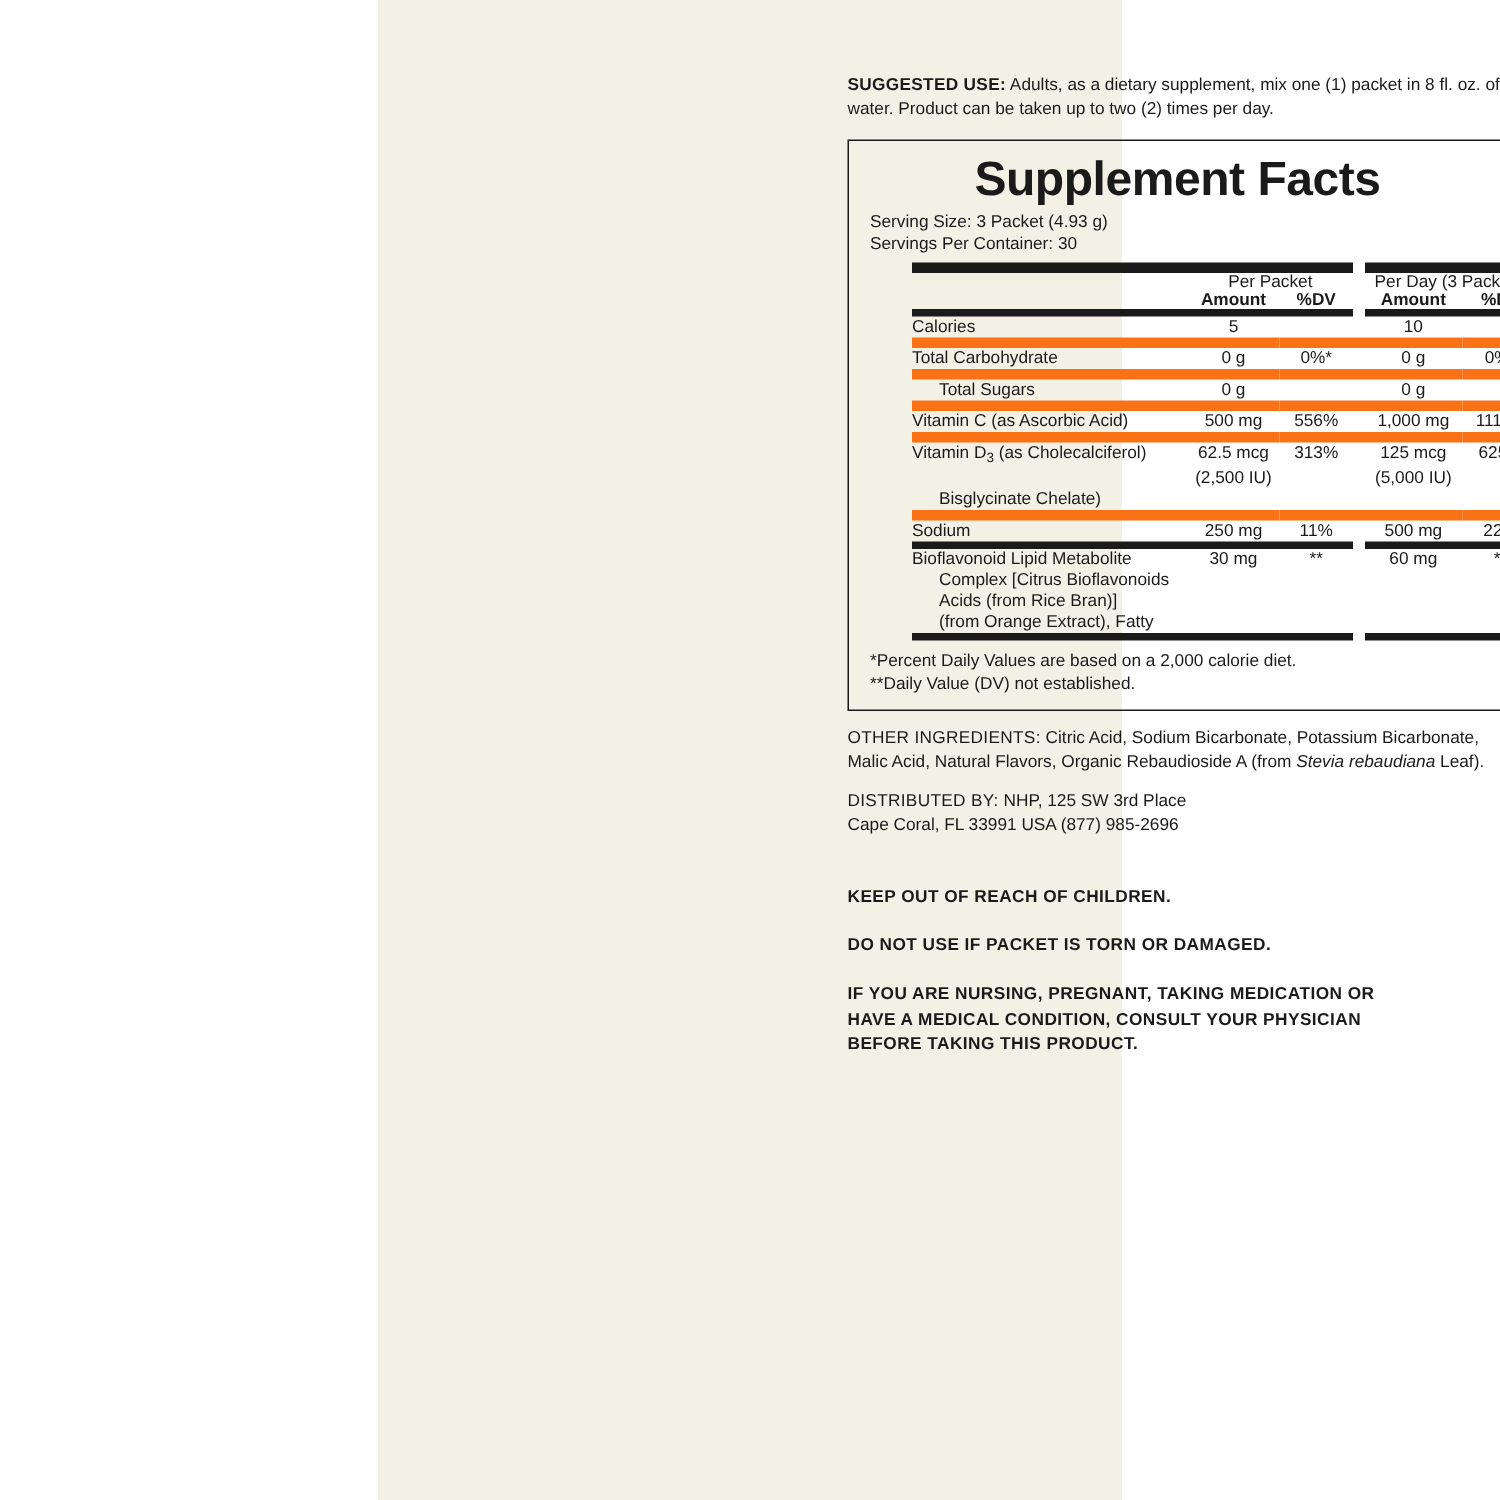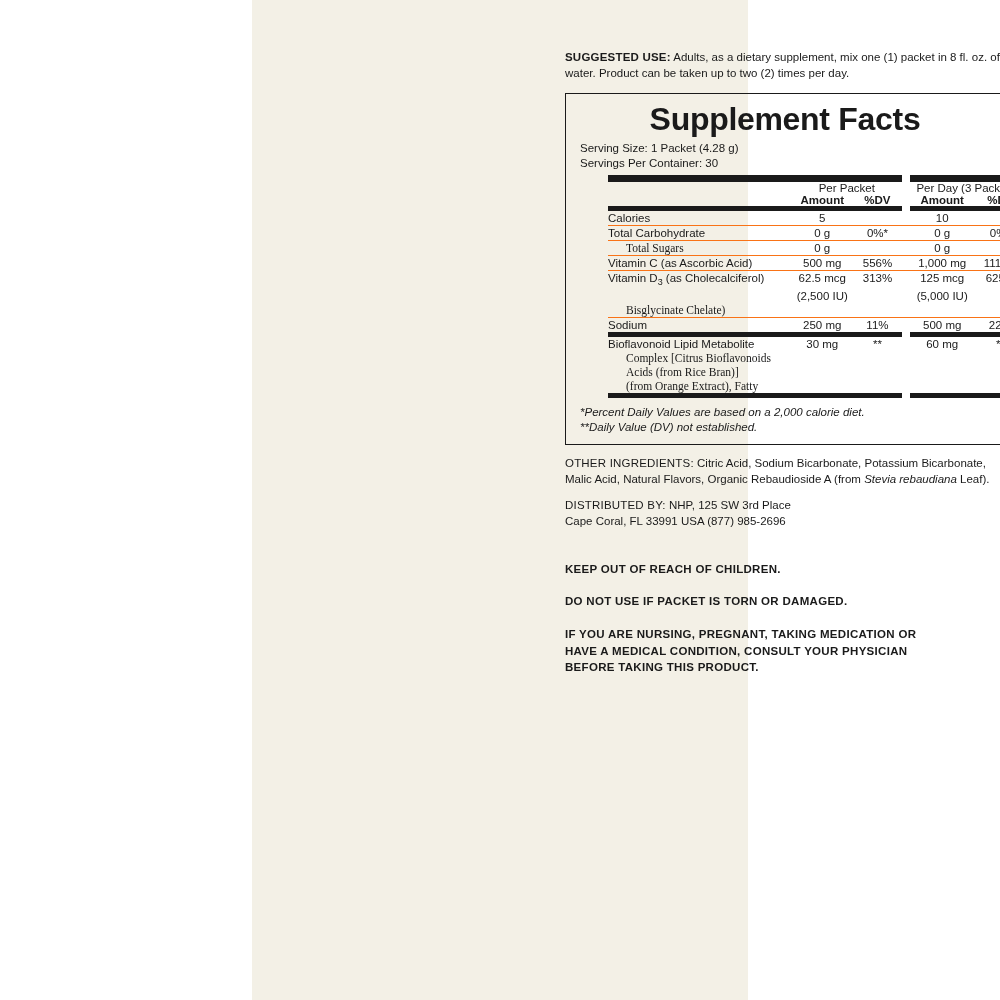--- a/index.html
+++ b/index.html
@@ -105,45 +105,44 @@
   }
   .bar {
     height: 7px;
     background: #1a1a1a;
   }
   .bar-thin {
     height: 5px;
     background: #1a1a1a;
   }
   .rule td {
-    border-top: 1px solid #f97316;
+    border-top: 7px solid #f97316;
   }
   .nm {
     padding: 3px 0 3px 4px;
     line-height: 14px;
   }
-  .nm.indent { padding-left: 18px; font-family: Liberation Serif, serif; }
+  .nm.indent { padding-left: 18px; }
   .val {
     padding: 3px 0 3px 0;
     line-height: 14px;
   }
   .sub2 {
     line-height: 14px;
     padding-top: 0;
   }
   .sub-d3 {
     font-size: 9px;
     vertical-align: sub;
   }
   .footnotes {
     font-size: 11.5px;
     line-height: 15px;
     padding-left: 4px;
     margin-top: 7px;
-    font-style: italic;
   }
 
   
   .blk {
     font-size: 11.5px;
     line-height: 15.5px;
     margin-top: 11px;
   }
   .blk .lbl {
     font-weight: normal;
@@ -168,21 +167,21 @@
 <div class="page">
   <div class="panel">
     <div class="content">
 
       <div class="suggested">
         <span class="lbl">SUGGESTED USE:</span><span> Adults, as a dietary supplement, mix one (1) packet in 8 fl. oz. of water. Product can be taken up to two (2) times per day.</span>
       </div>
 
       <div class="sf-box">
         <div class="sf-title">Supplement Facts</div>
-        <div class="sf-serv">Serving Size: 1 Packet (4.28 g)</div>
+        <div class="sf-serv">Serving Size: 3 Packet (4.93 g)</div>
         <div class="sf-serv">Servings Per Container: 30</div>
 
         <table class="sf">
           <colgroup>
             <col class="c-name">
             <col class="c-a1">
             <col class="c-d1">
             <col class="c-gap">
             <col class="c-a2">
             <col class="c-d2">

